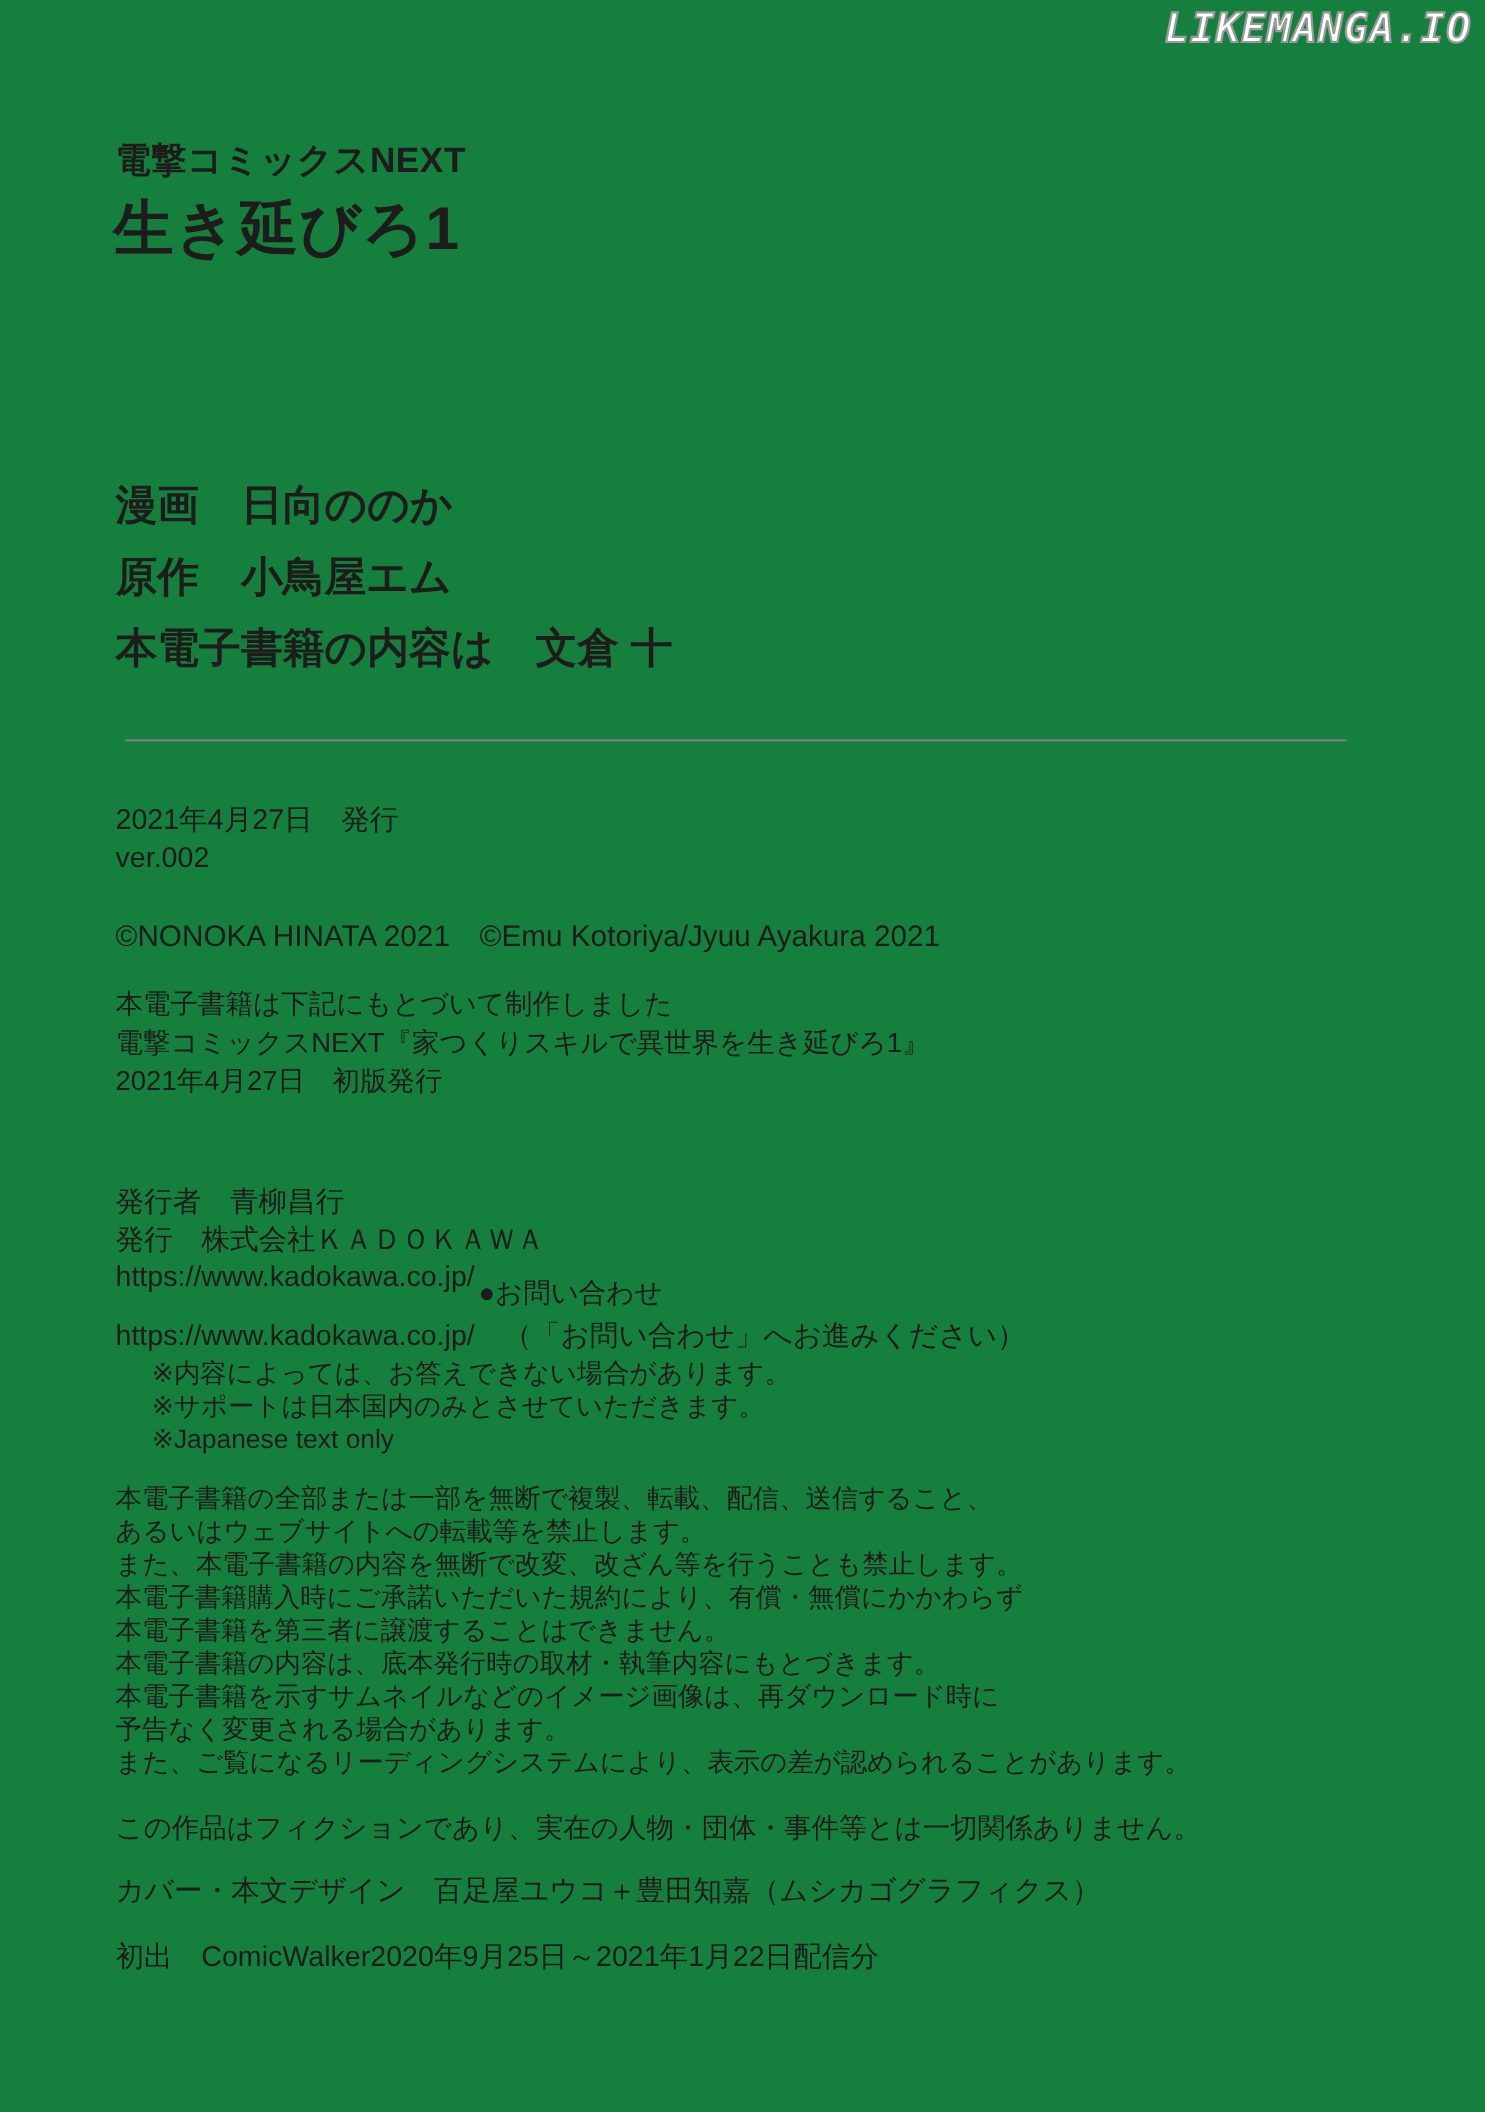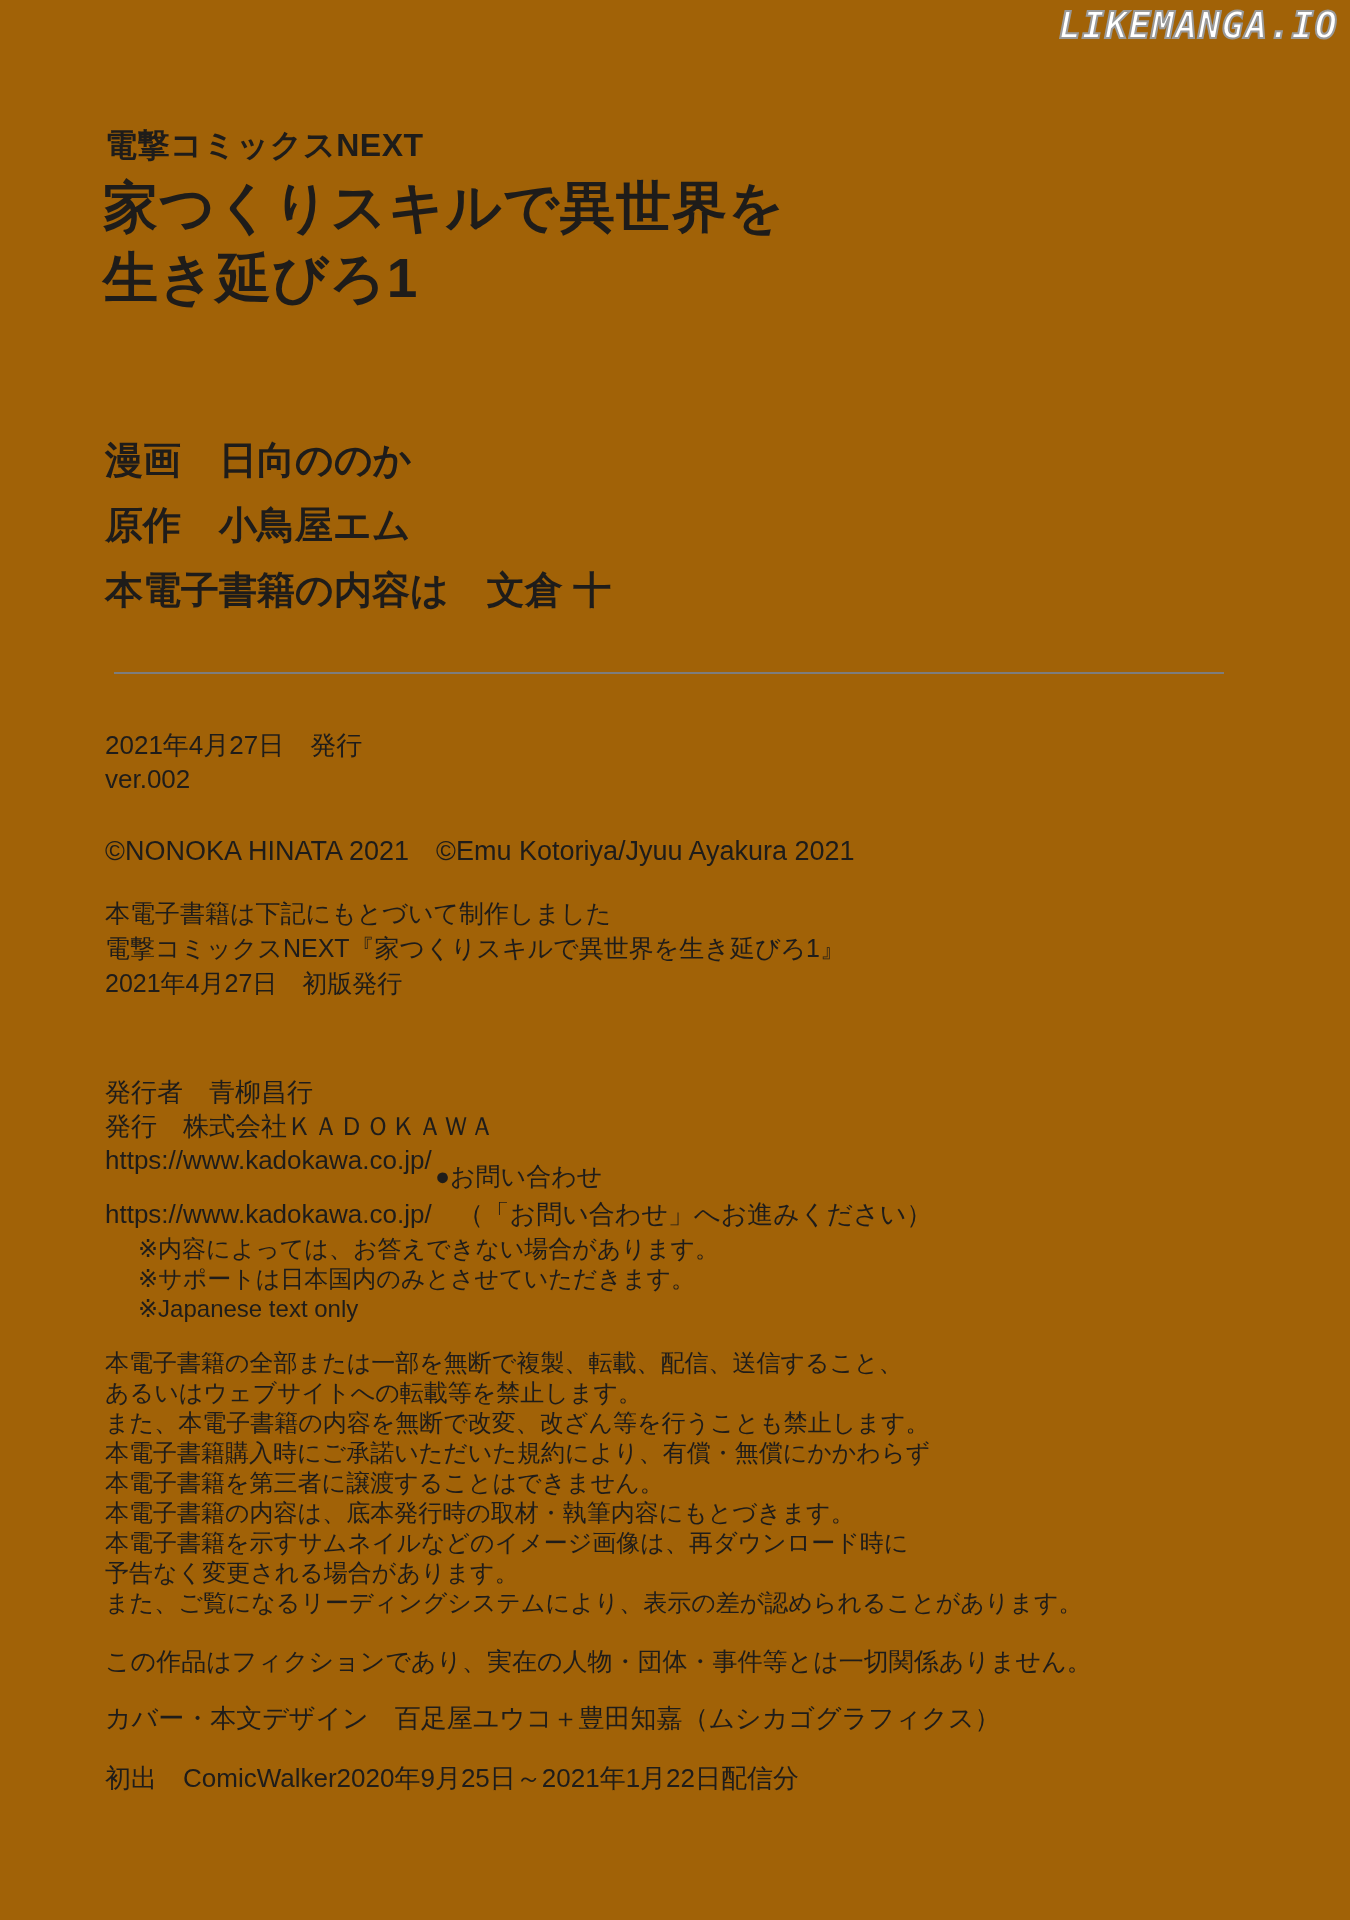--- a/index.html
+++ b/index.html
@@ -3,21 +3,21 @@
 <meta charset="utf-8">
 <style>
   html, body { margin: 0; padding: 0; }
   body {
     width: 1350px; height: 1920px;
     background: #ffffff;
     font-family: "Liberation Sans", "DejaVu Sans", sans-serif;
     color: #1e1c1a;
     overflow: hidden;
   }
-  .page { position: relative; width: 1350px; height: 1920px; background: #a16207; }
+  .page { position: relative; width: 1350px; height: 1920px; background: #15803d; }
 
   .watermark {
     position: absolute; top: 4px; right: 12px;
     font-family: "DejaVu Sans Mono", monospace;
     font-style: italic; font-weight: bold;
     font-size: 37px; letter-spacing: 1px;
     color: #ffffff;
     -webkit-text-stroke: 2px #9a9a9a;
   }
 
@@ -54,21 +54,20 @@
 </head>
 <body>
 
 <div class="page">
 
   <div class="watermark">LIKEMANGA.IO</div>
 
   <div class="imprint-label">電撃コミックスNEXT</div>
 
   <div class="book-title">
-    <div>家つくりスキルで異世界を</div>
     <div>生き延びろ1</div>
   </div>
 
   <div class="credits">
     <div>漫画　日向ののか</div>
     <div>原作　小鳥屋エム</div>
     <div>本電子書籍の内容は　文倉 十</div>
   </div>
 
   <div class="divider"></div>

